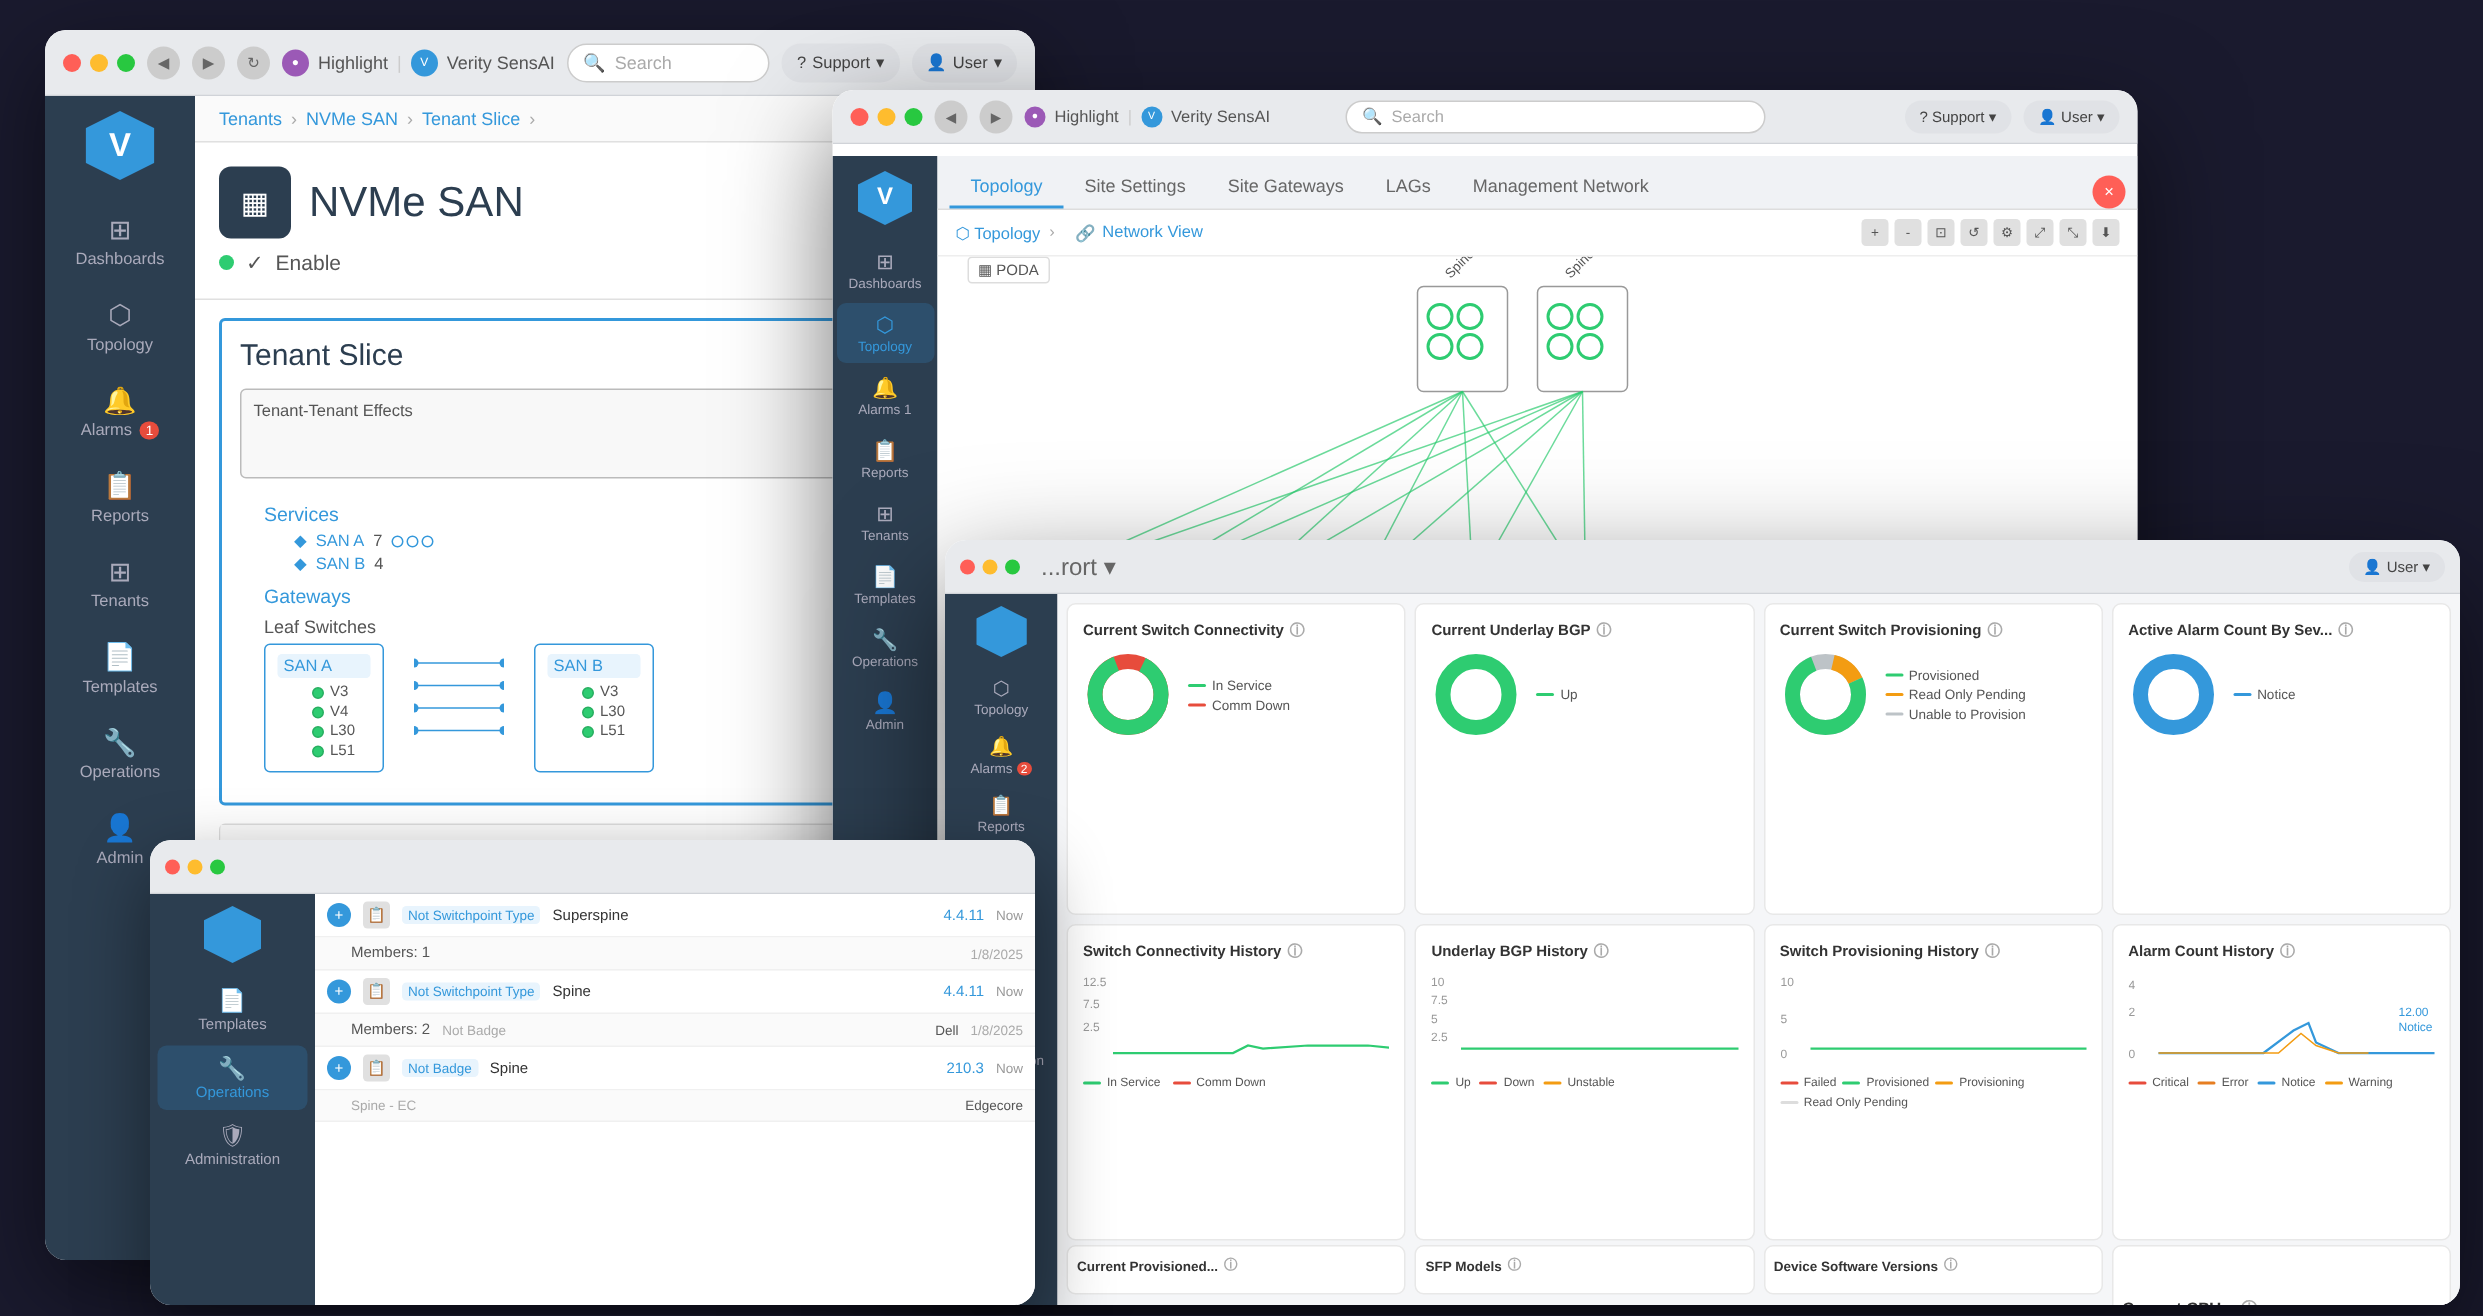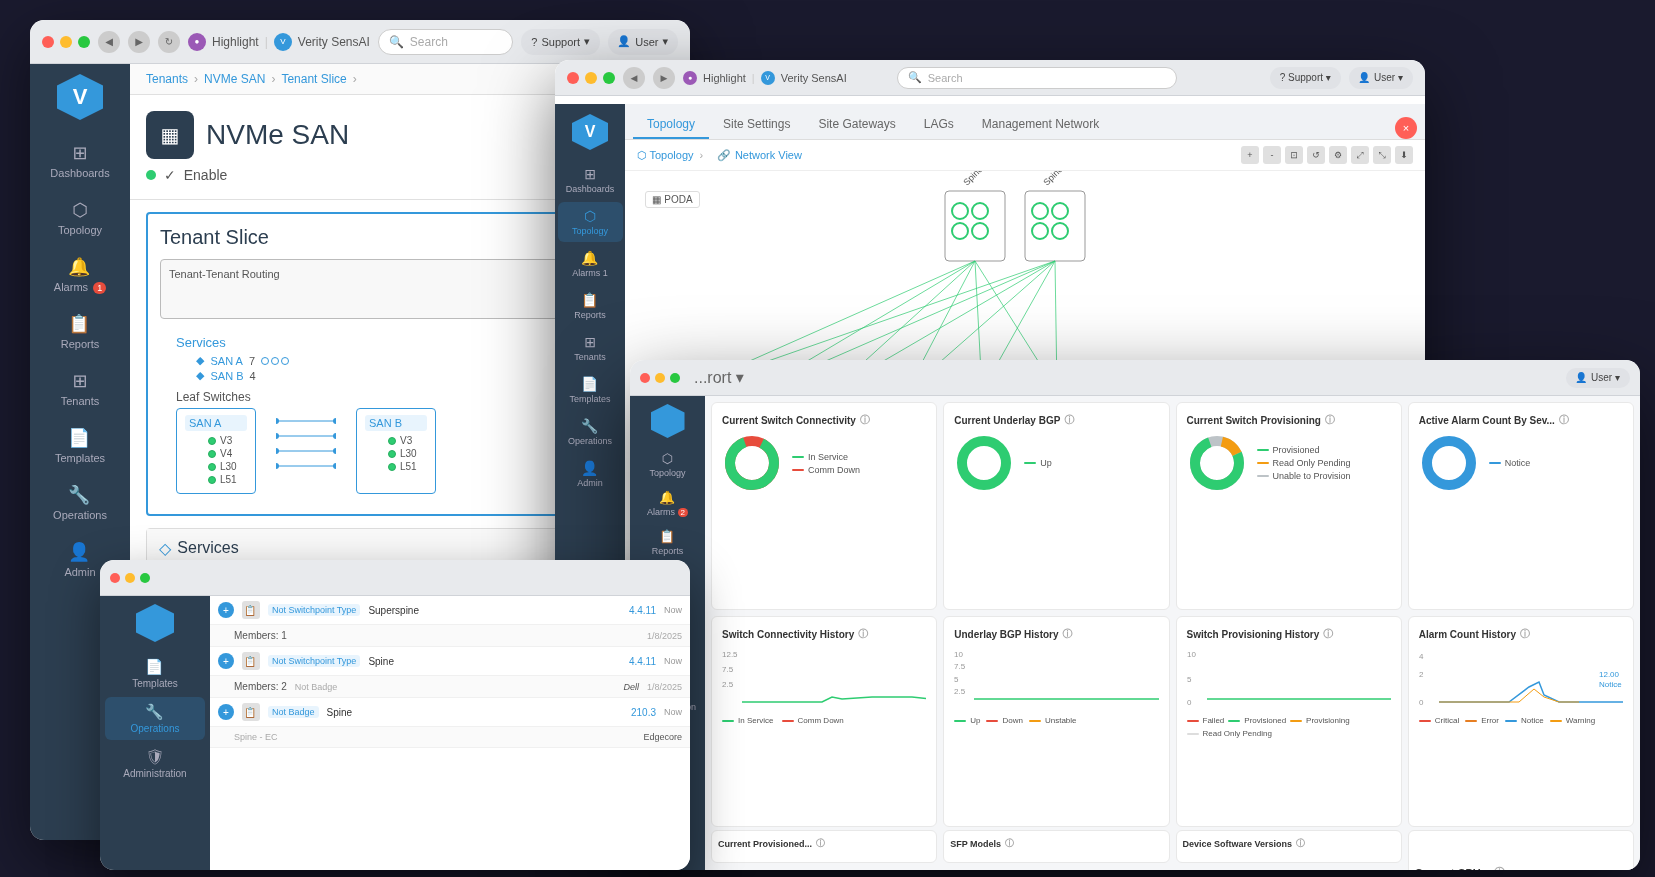--- a/index.html
+++ b/index.html
@@ -876,21 +876,21 @@
       <div class="enable-row">
         <div class="enable-dot"></div>
         <span>✓</span>
         <span>Enable</span>
       </div>
     </div>
 
     <div class="tenant-slice">
       <div class="section-title">Tenant Slice</div>
       <div class="routing-box">
-        <div style="color:#555;font-size:11px;margin-bottom:4px;">Tenant-Tenant Routing</div>
+        <div style="color:#555;font-size:11px;margin-bottom:4px;">Tenant-Tenant Effects</div>
       </div>
 
       <div class="network-diagram">
         <div class="services-label">Services</div>
         <div class="san-items">
           <div class="san-item">
             <span>◆</span>
             <span>SAN A</span>
             <span style="color:#555">7</span>
             <div style="display:flex;gap:2px;">
@@ -899,20 +899,23 @@
               <div style="width:8px;height:8px;border-radius:50%;border:1px solid #3498db;"></div>
             </div>
           </div>
           <div class="san-item">
             <span>◆</span>
             <span>SAN B</span>
             <span style="color:#555">4</span>
           </div>
         </div>
 
+        <div class="gateways-section">
+          <div class="services-label">Gateways</div>
+        </div>
 
         <div style="font-size:12px;color:#555;margin-bottom:4px;">Leaf Switches</div>
         <div class="leaf-inner">
           <div class="leaf-col">
             <div class="leaf-header">SAN A</div>
             <div class="leaf-row">
               <div class="leaf-dot"></div>
               <span>V3</span>
             </div>
             <div class="leaf-row">
@@ -1081,21 +1084,21 @@
         <div style="width:18px;height:18px;background:#e0e0e0;border-radius:3px;display:flex;align-items:center;justify-content:center;font-size:9px;cursor:pointer;">⊡</div>
         <div style="width:18px;height:18px;background:#e0e0e0;border-radius:3px;display:flex;align-items:center;justify-content:center;font-size:9px;cursor:pointer;">↺</div>
         <div style="width:18px;height:18px;background:#e0e0e0;border-radius:3px;display:flex;align-items:center;justify-content:center;font-size:9px;cursor:pointer;">⚙</div>
         <div style="width:18px;height:18px;background:#e0e0e0;border-radius:3px;display:flex;align-items:center;justify-content:center;font-size:9px;cursor:pointer;">⤢</div>
         <div style="width:18px;height:18px;background:#e0e0e0;border-radius:3px;display:flex;align-items:center;justify-content:center;font-size:9px;cursor:pointer;">⤡</div>
         <div style="width:18px;height:18px;background:#e0e0e0;border-radius:3px;display:flex;align-items:center;justify-content:center;font-size:9px;cursor:pointer;">⬇</div>
       </div>
     </div>
 
     <div class="topology-canvas">
-      <div class="topo-label" style="top:20px;left:20px;">▦ PODA</div>
+      <div class="topo-label" style="top:0;left:20px;">▦ PODA</div>
       <svg width="100%" height="100%">
 
         <rect x="320" y="20" width="60" height="70" rx="4" fill="white" stroke="#999" stroke-width="1"></rect>
         <rect x="400" y="20" width="60" height="70" rx="4" fill="white" stroke="#999" stroke-width="1"></rect>
 
         <text x="342" y="15" font-size="9" fill="#555" transform="rotate(-45,342,15)">Spine1</text>
         <text x="422" y="15" font-size="9" fill="#555" transform="rotate(-45,422,15)">Spine2</text>
 
         <circle cx="335" cy="40" r="8" fill="none" stroke="#2ecc71" stroke-width="2"></circle>
         <circle cx="355" cy="40" r="8" fill="none" stroke="#2ecc71" stroke-width="2"></circle>
@@ -1527,21 +1530,21 @@
         <div class="add-btn">+</div>
         <div style="width:18px;height:18px;background:#e0e0e0;border-radius:3px;display:flex;align-items:center;justify-content:center;font-size:10px;">📋</div>
         <span class="type-badge">Not Switchpoint Type</span>
         <span style="flex:1;font-size:10px;color:#333;">Spine</span>
         <span style="font-size:10px;color:#3498db;">4.4.11</span>
         <span style="font-size:9px;color:#999;">Now</span>
       </div>
       <div class="w4-table-row" style="padding-left:24px;background:#fafafa;">
         <span style="font-size:10px;color:#555;">Members: 2</span>
         <span style="font-size:9px;color:#aaa;">Not Badge</span>
-        <span style="font-size:9px;color:#555;margin-left:auto;font-style:italic;">Dell</span>
+        <span style="font-size:9px;color:#555;margin-left:auto;">Dell</span>
         <span style="font-size:9px;color:#aaa;">1/8/2025</span>
       </div>
 
       <div class="w4-table-row">
         <div class="add-btn">+</div>
         <div style="width:18px;height:18px;background:#e0e0e0;border-radius:3px;display:flex;align-items:center;justify-content:center;font-size:10px;">📋</div>
         <span class="type-badge">Not Badge</span>
         <span style="flex:1;font-size:10px;color:#333;">Spine</span>
         <span style="font-size:10px;color:#3498db;">210.3</span>
         <span style="font-size:9px;color:#999;">Now</span>

